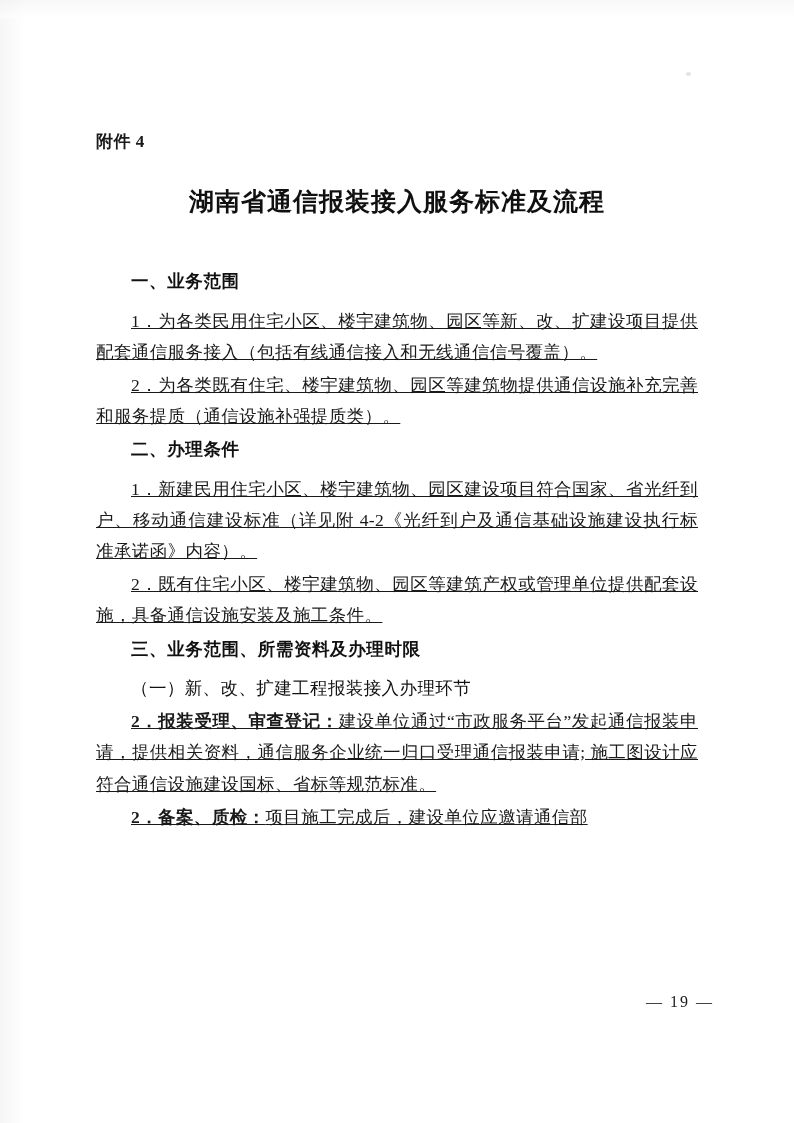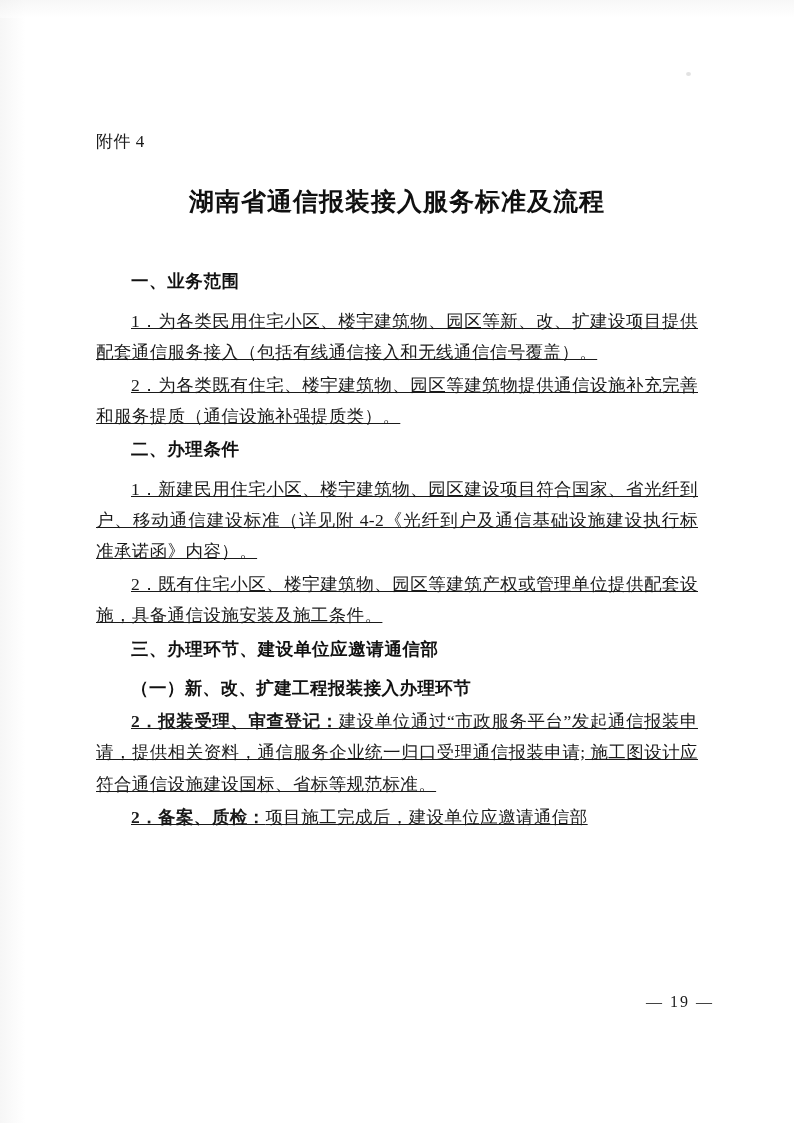--- a/index.html
+++ b/index.html
@@ -20,21 +20,21 @@
     width: 794px;
     height: 1123px;
     box-sizing: border-box;
     padding: 130px 96px 40px 96px;
   }
   .attachment-label {
     font-size: 17px;
     letter-spacing: 0.5px;
     color: #1a1a1a;
     margin: 0 0 0 0;
-    font-weight: 400;
+    font-weight: 700;
     font-family: "Liberation Serif", "DejaVu Serif", serif;
   }
   .doc-title {
     text-align: center;
     font-size: 25px;
     font-weight: bold;
     letter-spacing: 1px;
     margin: 32px 0 0 0;
     color: #101010;
     font-family: "Liberation Serif", "DejaVu Serif", serif;
@@ -59,21 +59,21 @@
     letter-spacing: 0.4px;
     text-align: justify;
     color: #1a1a1a;
     text-decoration: underline;
   }
   .para b {
     font-weight: bold;
   }
   .sub-heading {
     font-size: 17.5px;
-    font-weight: bold;
+    font-weight: normal;
     text-indent: 2em;
     margin: 0 0 2px 0;
     line-height: 1.78;
     letter-spacing: 0.4px;
     color: #111;
   }
   .page-number {
     position: absolute;
     bottom: 112px;
     right: 80px;
@@ -118,21 +118,21 @@
   <div class="body-content">
 
     <div class="section-heading">一、业务范围</div>
     <p class="para">1．为各类民用住宅小区、楼宇建筑物、园区等新、改、扩建设项目提供配套通信服务接入（包括有线通信接入和无线通信信号覆盖）。</p>
     <p class="para">2．为各类既有住宅、楼宇建筑物、园区等建筑物提供通信设施补充完善和服务提质（通信设施补强提质类）。</p>
 
     <div class="section-heading">二、办理条件</div>
     <p class="para">1．新建民用住宅小区、楼宇建筑物、园区建设项目符合国家、省光纤到户、移动通信建设标准（详见附 4-2《光纤到户及通信基础设施建设执行标准承诺函》内容）。</p>
     <p class="para">2．既有住宅小区、楼宇建筑物、园区等建筑产权或管理单位提供配套设施，具备通信设施安装及施工条件。</p>
 
-    <div class="section-heading">三、办理环节、建设单位应邀请通信部</div>
+    <div class="section-heading">三、业务范围、所需资料及办理时限</div>
     <div class="sub-heading">（一）新、改、扩建工程报装接入办理环节</div>
 
     <p class="para"><b>2．报装受理、审查登记：</b><span>建设单位通过“市政服务平台”发起通信报装申请，提供相关资料，通信服务企业统一归口受理通信报装申请; 施工图设计应符合通信设施建设国标、省标等规范标准。</span></p>
     <p class="para"><b>2．备案、质检：</b><span>项目施工完成后，建设单位应邀请通信部</span></p>
 
   </div>
 
   <div class="page-number">— 19 —</div>
 
 </div>

